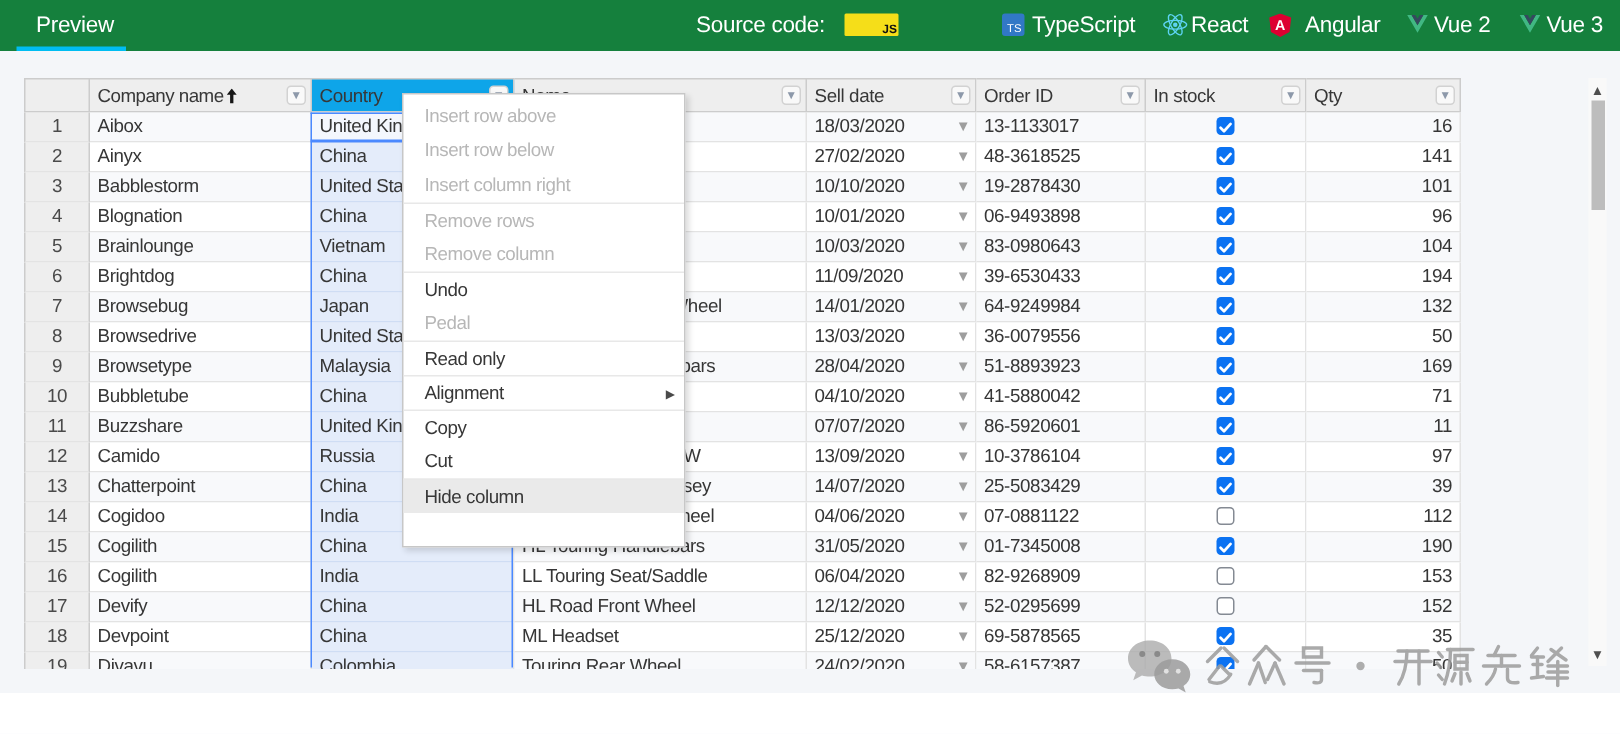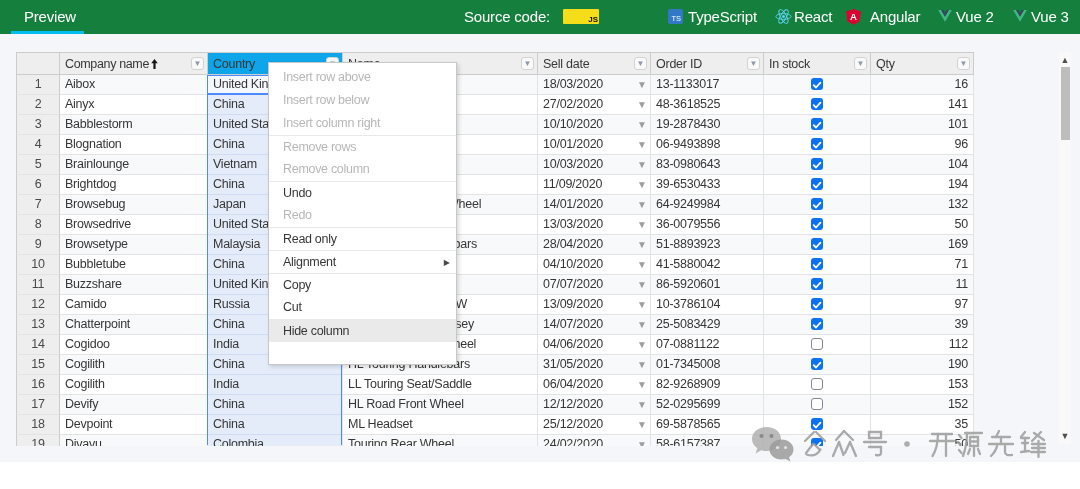--- a/index.html
+++ b/index.html
@@ -324,21 +324,21 @@
       <div id="sthumb"></div>
     </div>
 
 <div id="menu">
 <div class="mi dis">Insert row above</div>
 <div class="mi dis">Insert row below</div>
 <div class="mi dis">Insert column right</div>
 <div class="mi dis sep">Remove rows</div>
 <div class="mi dis">Remove column</div>
 <div class="mi en sep">Undo</div>
-<div class="mi dis">Redo</div>
+<div class="mi dis">Pedal</div>
 <div class="mi en sep">Read only</div>
 <div class="mi en arrow sep">Alignment<span class="subarr">▶</span></div>
 <div class="mi en sep">Copy</div>
 <div class="mi en">Cut</div>
 <div class="mi en hover sep">Hide column</div>
 </div>
 
 <div id="nav">
   <div class="t" style="left:24px">Preview</div>
   <div id="underline"></div>

